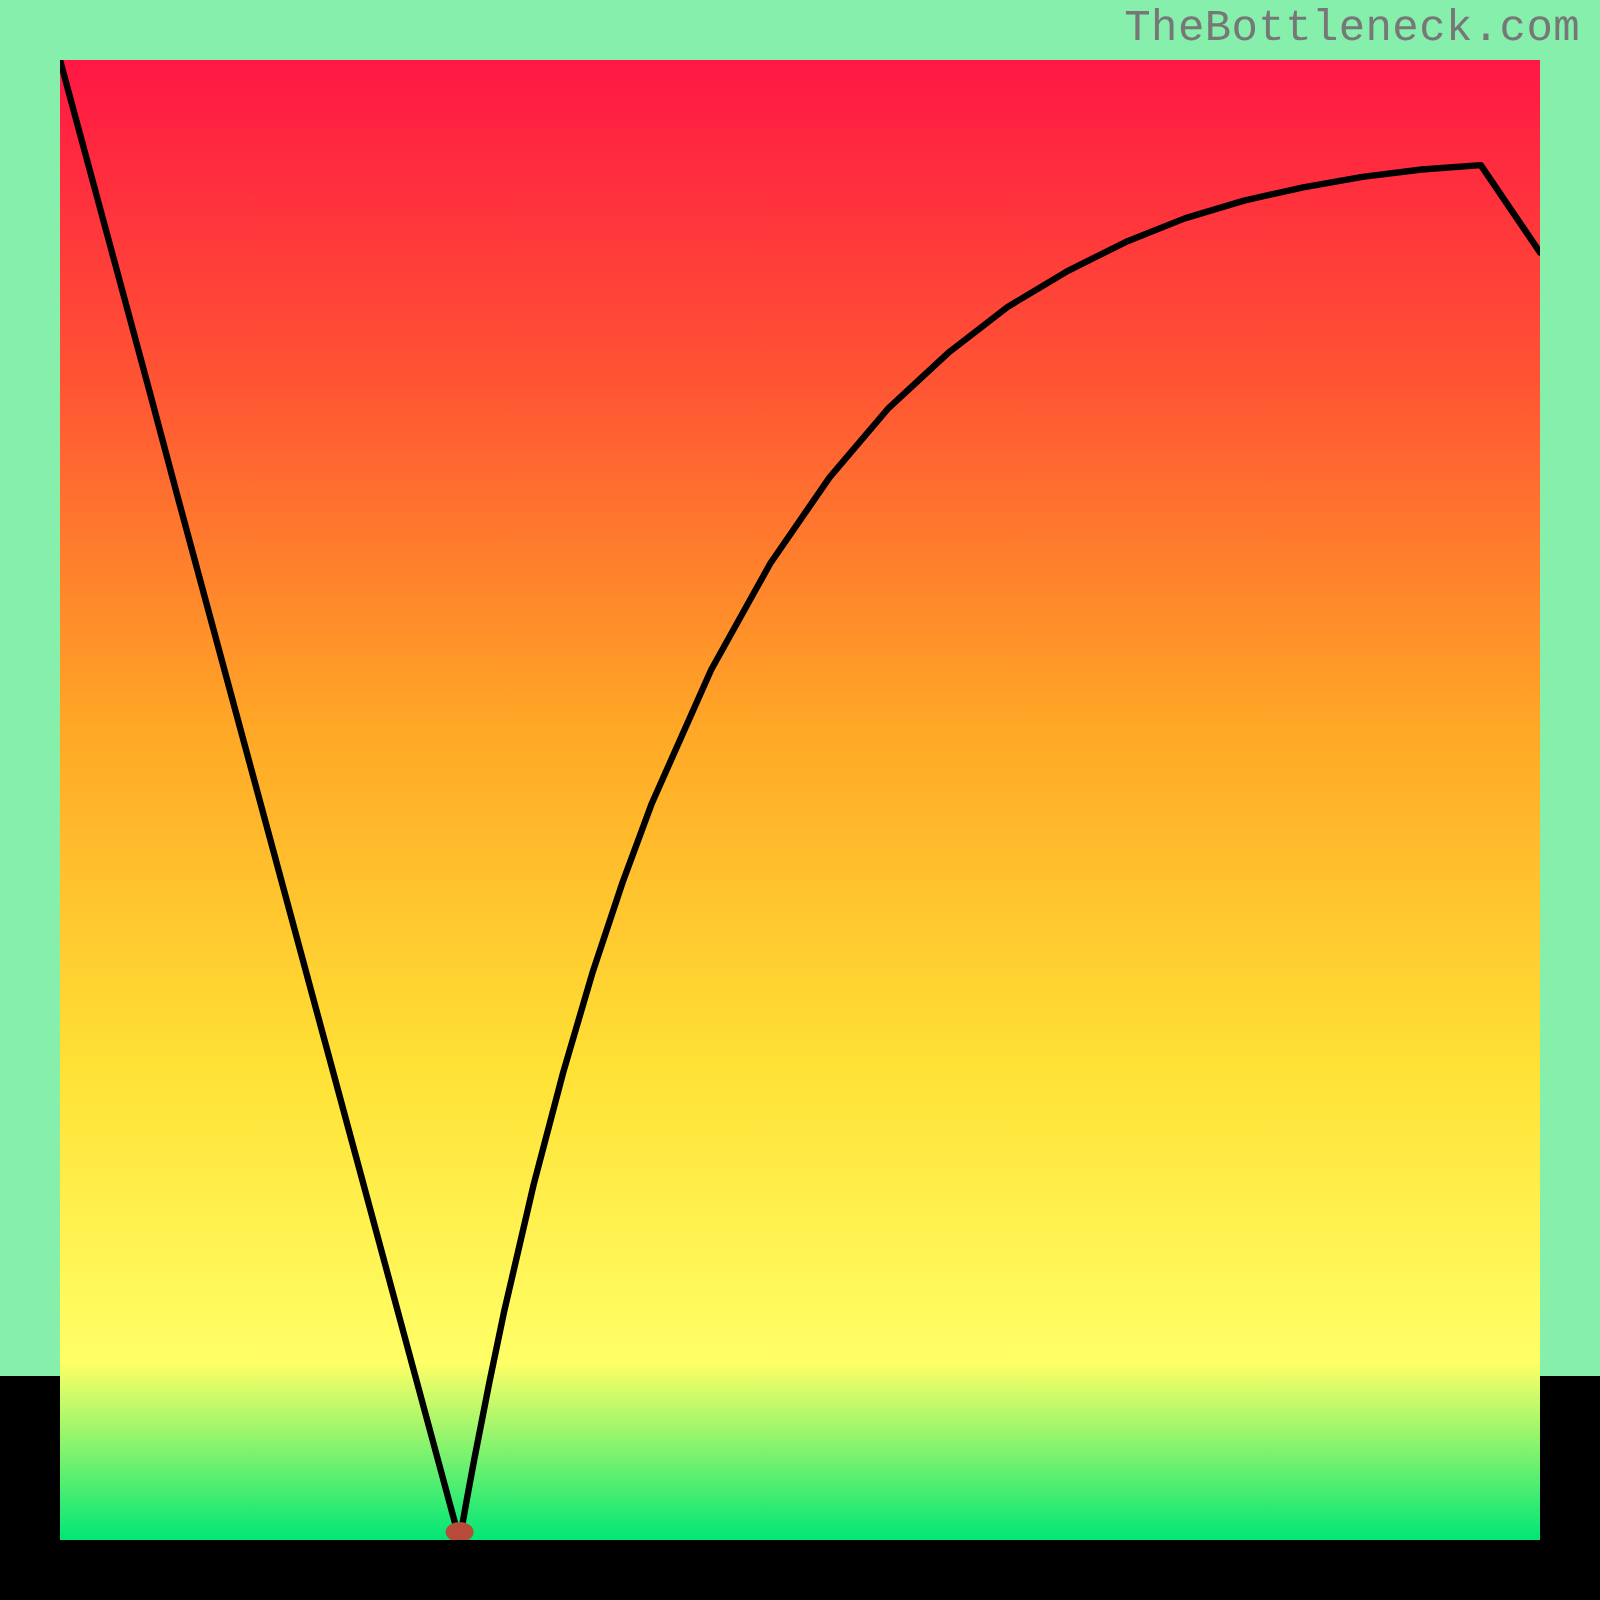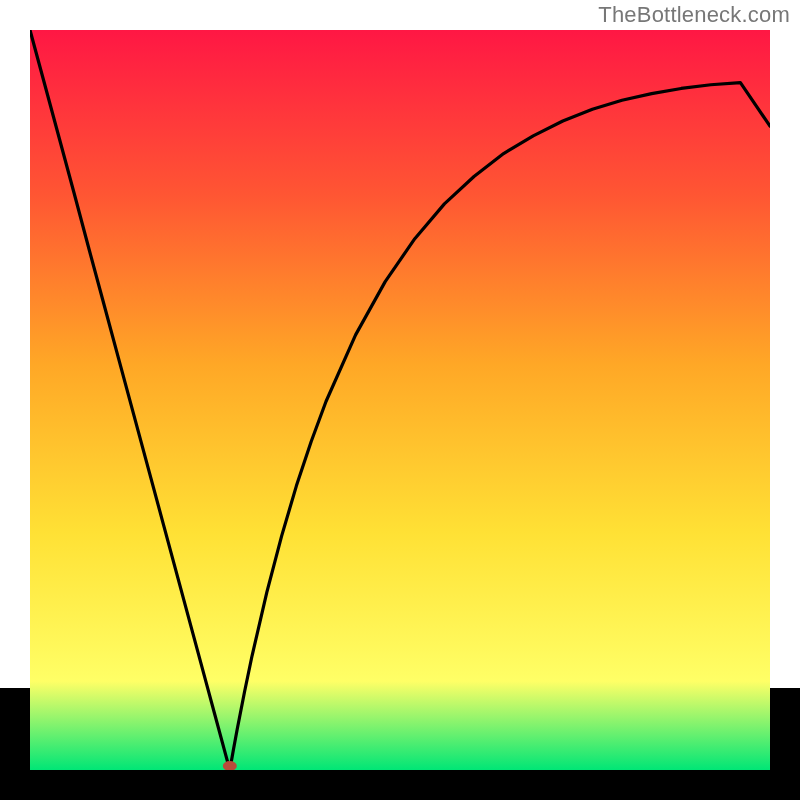--- a/index.html
+++ b/index.html
@@ -8,21 +8,22 @@
     width: 800px;
     height: 800px;
     background: #000;
     font-family: Arial, Helvetica, sans-serif;
     overflow: hidden;
   }
   .frame {
     position: relative;
     width: 800px;
     height: 688px;
-    background: #ffffff;
+    background: #86efac;
+    font-family: Liberation Mono, monospace;
   }
   .watermark {
     position: absolute;
     top: 2px;
     right: 10px;
     color: #777;
     font-size: 22px;
     font-weight: 500;
     letter-spacing: 0.2px;
     z-index: 5;

